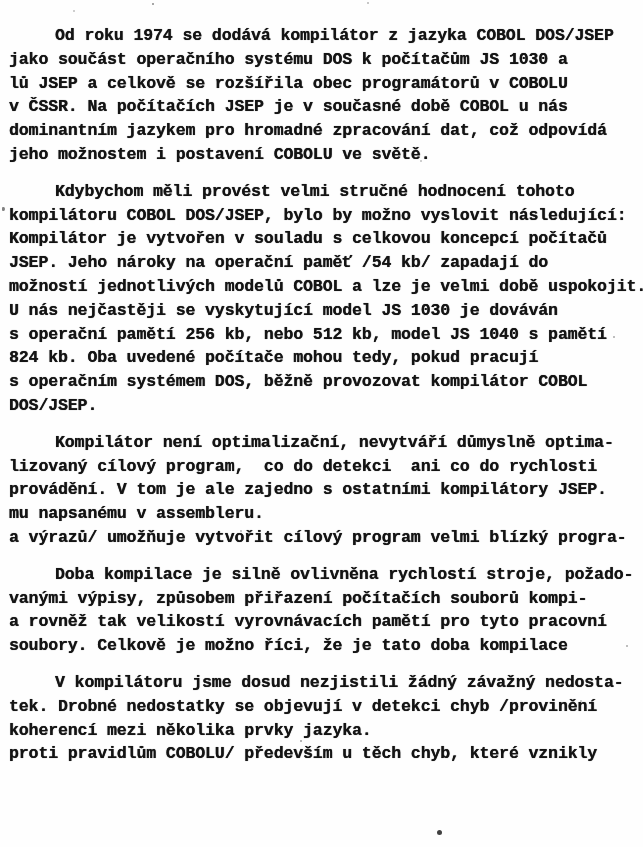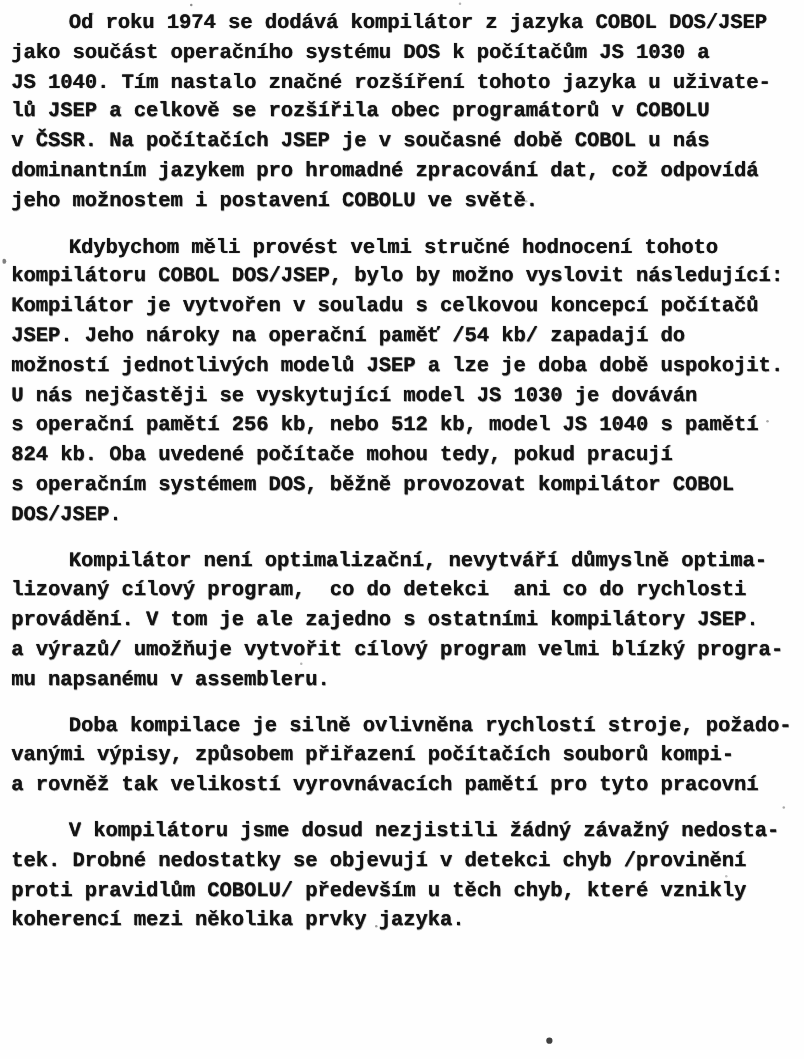--- a/index.html
+++ b/index.html
@@ -7,21 +7,21 @@
     padding: 0;
     background: #ffffff;
   }
   .page {
     position: relative;
     width: 643px;
     height: 847px;
     background: var(--paper, #fefefe);
     overflow: hidden;
     box-sizing: border-box;
-    padding: 6px 0 0 9px;
+    padding: 24px 0 0 9px;
     font-family: "Liberation Mono", "DejaVu Sans Mono", monospace;
     font-weight: 700;
     color: var(--ink, #141414);
   }
   .para {
     margin: 0 0 13px 0;
   }
   .line {
     white-space: pre;
     font-size: 16.5px;
@@ -54,55 +54,55 @@
   .s12 { left: 240px; top: 530px; width: 2px; height: 2px; opacity: 0.35; }
 </style>
 </head>
 <body>
 
 <div class="page">
   <div id="paragraphs-container">
       <div class="para">
         <div class="line">Od roku 1974 se dodává kompilátor z jazyka COBOL DOS/JSEP</div>
         <div class="line">jako součást operačního systému DOS k počítačům JS 1030 a</div>
-        <div class="line">JS 1040. Tím nastalo značné rozšíření tohoto jazyka u uživate-</div>
         <div class="line">lů JSEP a celkově se rozšířila obec programátorů v COBOLU</div>
         <div class="line">v ČSSR. Na počítačích JSEP je v současné době COBOL u nás</div>
         <div class="line">dominantním jazykem pro hromadné zpracování dat, což odpovídá</div>
         <div class="line">jeho možnostem i postavení COBOLU ve světě.</div>
       </div>
       <div class="para">
         <div class="line">Kdybychom měli provést velmi stručné hodnocení tohoto</div>
         <div class="line">kompilátoru COBOL DOS/JSEP, bylo by možno vyslovit následující:</div>
         <div class="line">Kompilátor je vytvořen v souladu s celkovou koncepcí počítačů</div>
         <div class="line">JSEP. Jeho nároky na operační paměť /54 kb/ zapadají do</div>
-        <div class="line">možností jednotlivých modelů JSEP a lze je doba době uspokojit.</div>
+        <div class="line">možností jednotlivých modelů COBOL a lze je velmi době uspokojit.</div>
         <div class="line">U nás nejčastěji se vyskytující model JS 1030 je dováván</div>
         <div class="line">s operační pamětí 256 kb, nebo 512 kb, model JS 1040 s pamětí</div>
         <div class="line">824 kb. Oba uvedené počítače mohou tedy, pokud pracují</div>
         <div class="line">s operačním systémem DOS, běžně provozovat kompilátor COBOL</div>
         <div class="line">DOS/JSEP.</div>
       </div>
       <div class="para">
         <div class="line">Kompilátor není optimalizační, nevytváří důmyslně optima-</div>
         <div class="line">lizovaný cílový program,  co do detekci  ani co do rychlosti</div>
         <div class="line">provádění. V tom je ale zajedno s ostatními kompilátory JSEP.</div>
+        <div class="line">mu napsanému v assembleru.</div>
         <div class="line">a výrazů/ umožňuje vytvořit cílový program velmi blízký progra-</div>
-        <div class="line">mu napsanému v assembleru.</div>
       </div>
       <div class="para">
         <div class="line">Doba kompilace je silně ovlivněna rychlostí stroje, požado-</div>
         <div class="line">vanými výpisy, způsobem přiřazení počítačích souborů kompi-</div>
         <div class="line">a rovněž tak velikostí vyrovnávacích pamětí pro tyto pracovní</div>
+        <div class="line">soubory. Celkově je možno říci, že je tato doba kompilace</div>
       </div>
       <div class="para">
         <div class="line">V kompilátoru jsme dosud nezjistili žádný závažný nedosta-</div>
         <div class="line">tek. Drobné nedostatky se objevují v detekci chyb /provinění</div>
+        <div class="line">koherencí mezi několika prvky jazyka.</div>
         <div class="line">proti pravidlům COBOLU/ především u těch chyb, které vznikly</div>
-        <div class="line">koherencí mezi několika prvky jazyka.</div>
       </div>
     </div>
   <div class="speck s1"></div>
   <div class="speck s2"></div>
   <div class="speck s3"></div>
   <div class="speck s4"></div>
   <div class="speck s5"></div>
   <div class="speck s6"></div>
   <div class="speck s7"></div>
   <div class="speck s8"></div>

